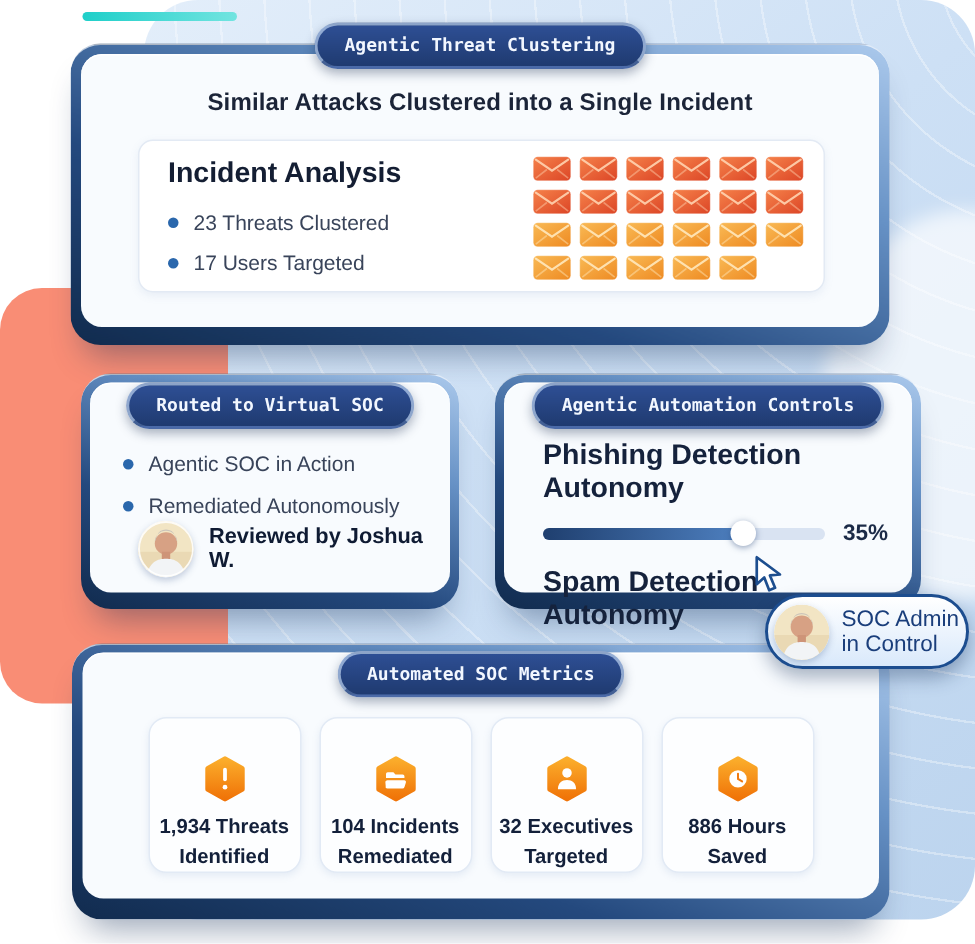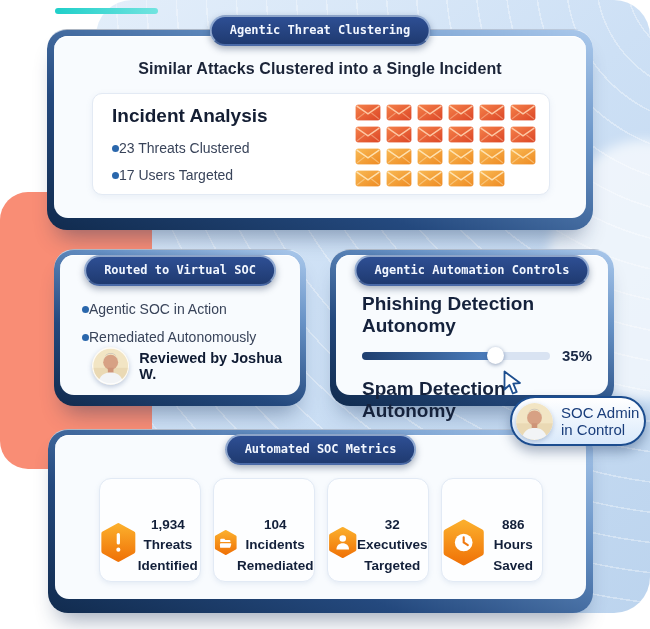--- a/index.html
+++ b/index.html
@@ -34,21 +34,21 @@
          box-shadow:0 3px 7px rgba(15,35,70,.35);}
 
   
   #top-card{left:47px;top:29px;width:546px;height:201px;padding:6px 7px 12px 7px;z-index:2;}
   #top-card .badge{top:-15px;}
   .top-heading{padding-top:24px;text-align:center;font-size:16px;font-weight:700;color:#1B2438;letter-spacing:.1px;}
   .panel{position:absolute;left:38px;top:57px;width:458px;height:102px;background:#ffffff;
          border:1px solid #E3EAF4;border-radius:10px;box-shadow:0 2px 6px rgba(120,150,190,.12);}
   .panel-title{position:absolute;left:19px;top:11px;font-size:19px;font-weight:800;color:#141E33;}
   .panel-bullets{position:absolute;left:19px;top:46px;display:flex;flex-direction:column;gap:11px;}
-  .bullet{display:flex;align-items:center;}
+  .bullet{display:flex;align-items:center;gap:10px;}
   .dot{width:7px;height:7px;border-radius:50%;background:#2A67AC;flex:0 0 auto;}
   .btxt{font-size:14px;color:#39445A;}
   .env-grid{position:absolute;right:13px;top:10px;display:flex;flex-direction:column;gap:5px;}
   .env-row{display:flex;gap:5px;}
 
   
   #soc-card{left:54px;top:249px;width:252px;height:157px;padding:5px 6px 11px 6px;z-index:2;}
   #soc-card .badge{top:5px;}
   .soc-bullets{position:absolute;left:22px;top:46px;display:flex;flex-direction:column;gap:12px;}
   .reviewer-row{position:absolute;left:32px;top:92px;display:flex;align-items:center;gap:10px;}
@@ -75,21 +75,21 @@
         padding-left:4px;background:linear-gradient(180deg,#FFFFFF 0%,#D9E9FB 100%);
         box-shadow:0 6px 12px rgba(20,45,85,.35);}
   .bubble-text{font-size:15px;font-weight:400;color:#1A3E7B;line-height:1.15;}
   #cursor{position:absolute;left:500px;top:370px;z-index:9;}
 
   
   #metrics-card{left:48px;top:429px;width:545px;height:184px;padding:5px 7px 14px 7px;z-index:2;}
   #metrics-card .badge{top:4px;}
   .tiles{display:flex;justify-content:center;gap:12px;padding-top:43px;}
   .tile{width:102px;height:104px;background:#FDFEFF;border:1.5px solid #E2EAF5;border-radius:12px;
-        display:flex;flex-direction:row;align-items:center;padding-top:25px;
+        display:flex;flex-direction:column;align-items:center;padding-top:25px;
         box-shadow:0 2px 5px rgba(130,155,195,.15);}
   .tile-label{margin-top:6px;font-size:13.5px;font-weight:800;color:#13203A;text-align:center;line-height:1.5;}
 </style>
 </head>
 <body>
 
 <svg width="0" height="0" style="position:absolute">
   <defs>
     <linearGradient id="grad-red" x1="0" y1="0" x2="1" y2="1">
       <stop offset="0" stop-color="#F5824A"></stop>

